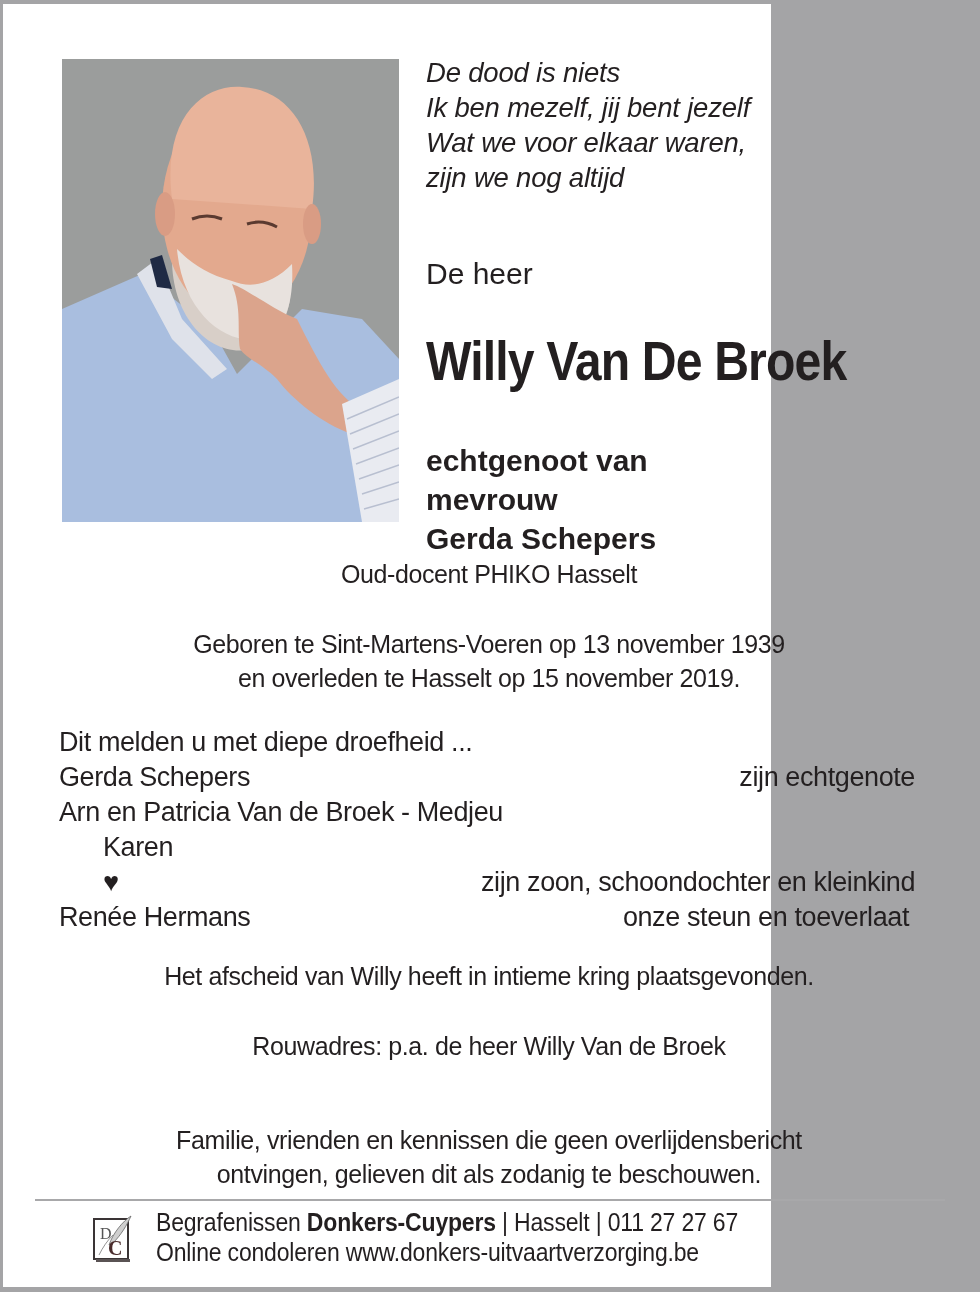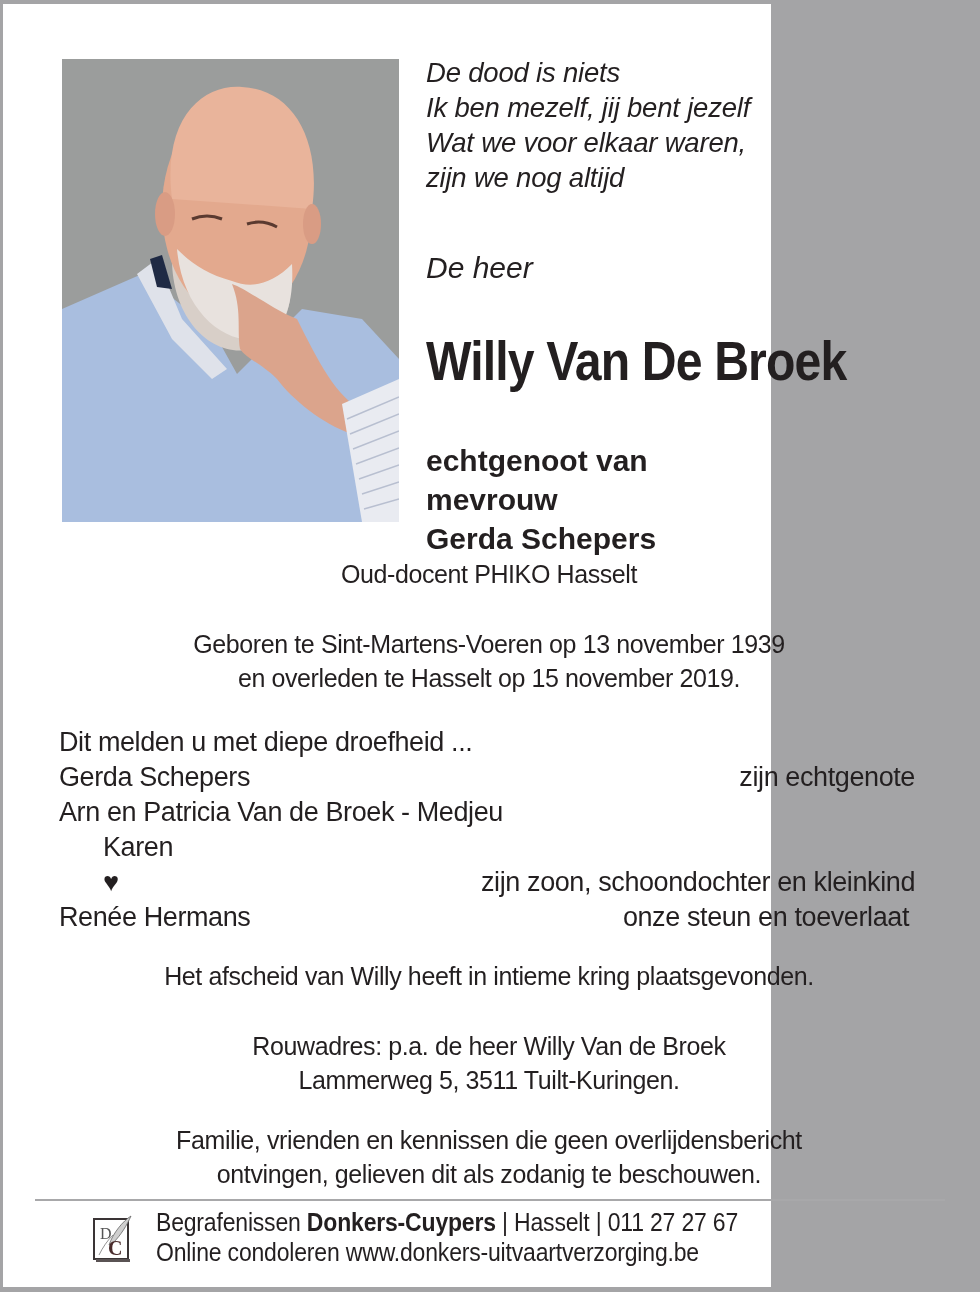--- a/index.html
+++ b/index.html
@@ -15,21 +15,21 @@
   .photo {
     position: absolute; left: 59px; top: 55px; width: 337px; height: 463px;
     background: #9a9c9b; overflow: hidden;
   }
   .photo svg { display: block; width: 100%; height: 100%; }
   .poem {
     position: absolute; left: 423px; top: 51px; font-style: italic;
     font-size: 27.5px; line-height: 35px; letter-spacing: -0.2px;
   }
   .poem div { white-space: nowrap; }
-  .title-prefix { position: absolute; left: 423px; top: 247px; font-size: 30px; font-style: italic; }
+  .title-prefix { position: absolute; left: 423px; top: 253px; font-size: 30px; }
   .name {
     position: absolute; left: 423px; top: 324px; font-size: 56px; font-weight: bold;
     letter-spacing: -1px; transform: scaleX(0.86); transform-origin: left top; white-space: nowrap;
   }
   .spouse {
     position: absolute; left: 423px; top: 437px; font-size: 30px; font-weight: bold; line-height: 39px;
   }
   .center {
     position: absolute; left: 0; width: 972px; text-align: center; font-size: 25px; line-height: 34px;
     letter-spacing: -0.4px;
@@ -141,21 +141,20 @@
     <div class="fam-row">
       <span class="fam-left">Renée Hermans</span>
       <span class="fam-right" style="right:6px;">onze steun en toeverlaat</span>
     </div>
   </div>
 
   <div class="center" style="top:955px;">Het afscheid van Willy heeft in intieme kring plaatsgevonden.</div>
 
   <div class="center" style="top:1025px;">
     <div>Rouwadres: p.a. de heer Willy Van de Broek</div>
-    <div>Lammerweg 5, 3511 Tuilt-Kuringen.</div>
   </div>
 
   <div class="center" style="top:1119px;">
     <div>Familie, vrienden en kennissen die geen overlijdensbericht</div>
     <div>ontvingen, gelieven dit als zodanig te beschouwen.</div>
   </div>
 
   <div class="divider"></div>
 
   <div class="footer">

